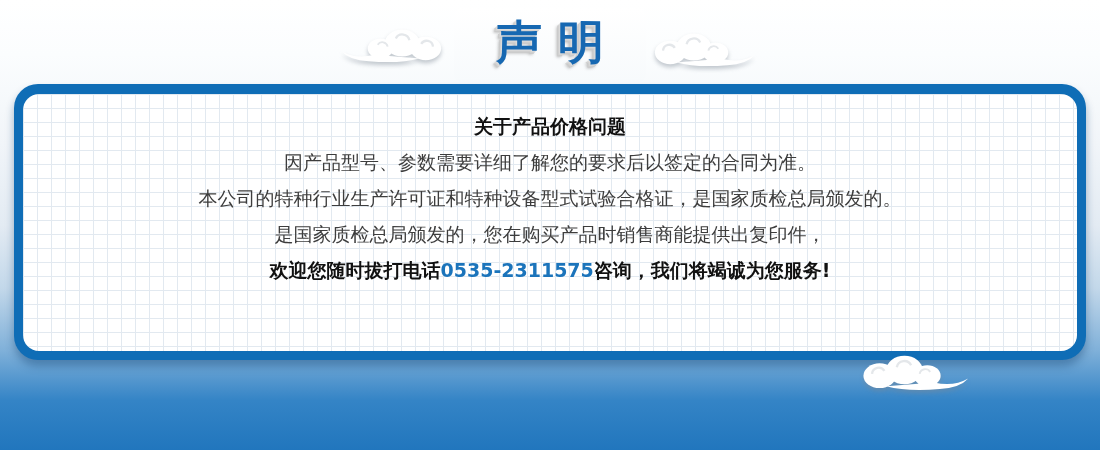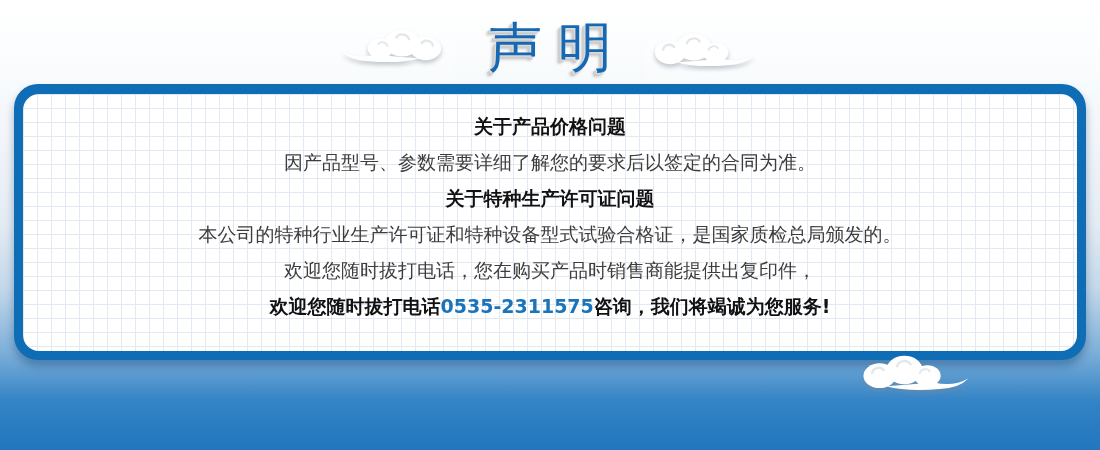--- a/index.html
+++ b/index.html
@@ -15,21 +15,21 @@
 
   
   .header{ position:absolute; left:0; top:0; width:100%; height:84px; }
   .title-plate{
     position:absolute; left:50%; top:8px; transform:translateX(-50%);
     width:192px; height:74px; border-radius:8px;
     background:linear-gradient(180deg,#ffffff 0%, #f7fafc 100%);
   }
   .title{
     position:absolute; left:50%; top:12px; transform:translateX(-50%);
-    font-size:54px; font-weight:400; color:#1668b2;
+    font-size:46px; font-weight:700; color:#1668b2;
     letter-spacing:16px; padding-left:16px; white-space:nowrap;
     text-shadow:-1px 1px 0 #dcdcdc,-2px 2px 0 #d3d3d3,-3px 3px 0 #cacaca,
                 -4px 4px 3px rgba(120,120,120,.45);
   }
   .cloud{ position:absolute; filter:drop-shadow(0 3px 2px rgba(125,135,148,.45)); }
   .cloud-left  { left:336px; top:22px; width:116px; height:42px; transform:scaleX(-1); }
   .cloud-right { left:644px; top:26px; width:116px; height:42px; }
   .cloud-bottom{ left:852px; top:348px; width:122px; height:44px; }
 
   
@@ -82,23 +82,22 @@
     <svg class="cloud cloud-right" viewBox="0 0 128 46">
         <use href="#cloud-shape"></use>
       </svg>
     <h1 class="title">声明</h1>
   </div>
 
   <div class="notice-box">
     <div class="notice-inner">
       <p class="heading">关于产品价格问题</p>
       <p class="line">因产品型号、参数需要详细了解您的要求后以签定的合同为准。</p>
-      <p class="heading">关于特种生产许可证问题</p>
       <p class="line">本公司的特种行业生产许可证和特种设备型式试验合格证，是国家质检总局颁发的。</p>
-      <p class="line">欢迎您随时拔打电话，您在购买产品时销售商能提供出复印件，</p>
+      <p class="line">是国家质检总局颁发的，您在购买产品时销售商能提供出复印件，</p>
       <p class="contact-line"><span>欢迎您随时拔打电话</span><span class="phone">0535-2311575</span><span>咨询，我们将竭诚为您服务!</span></p>
     </div>
   </div>
 
   <svg class="cloud cloud-bottom" viewBox="0 0 128 46">
       <use href="#cloud-shape"></use>
     </svg>
 
 </div>
 

